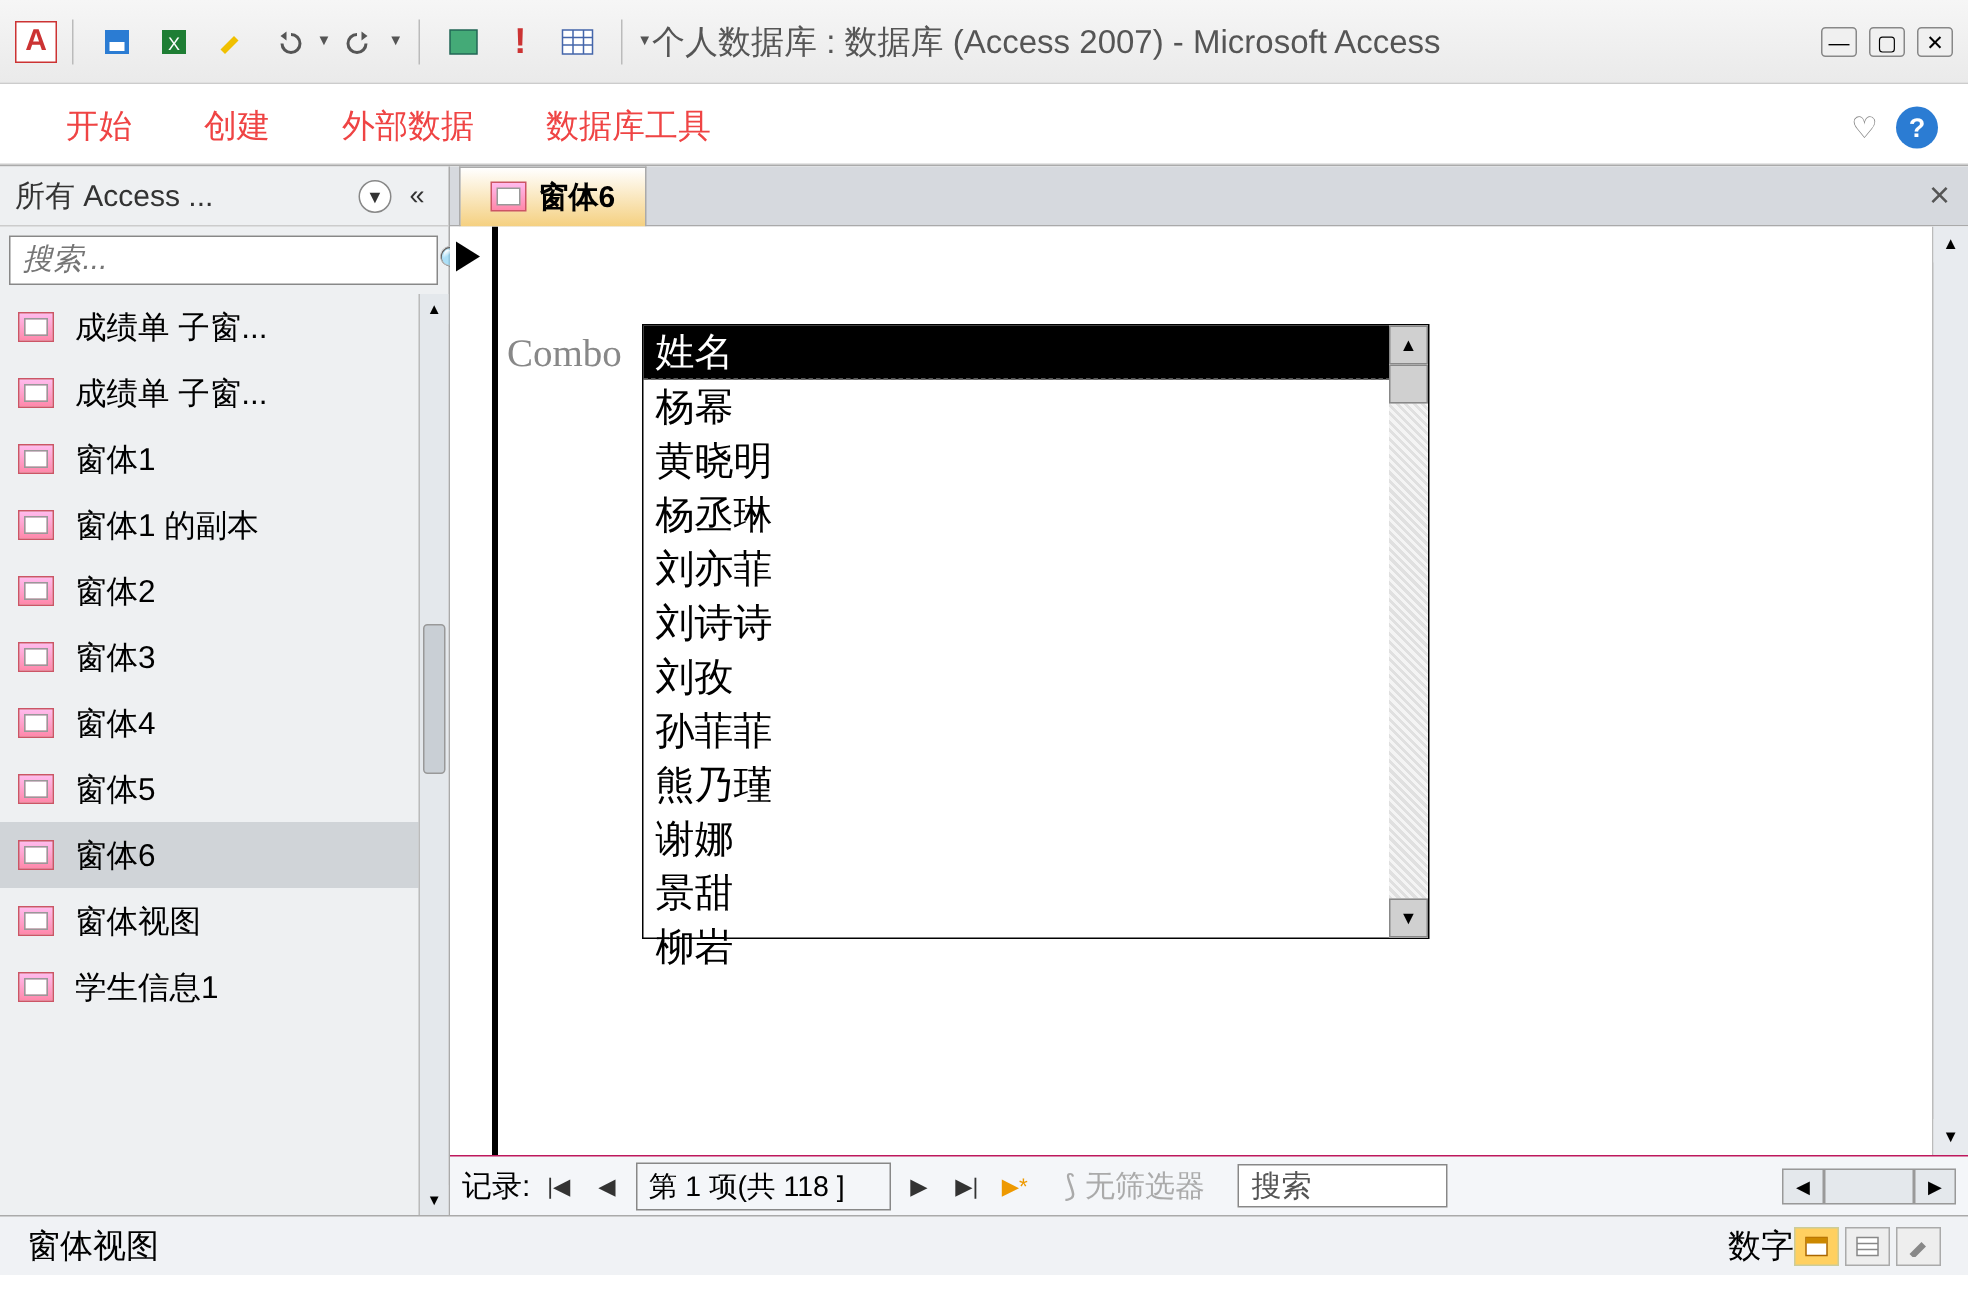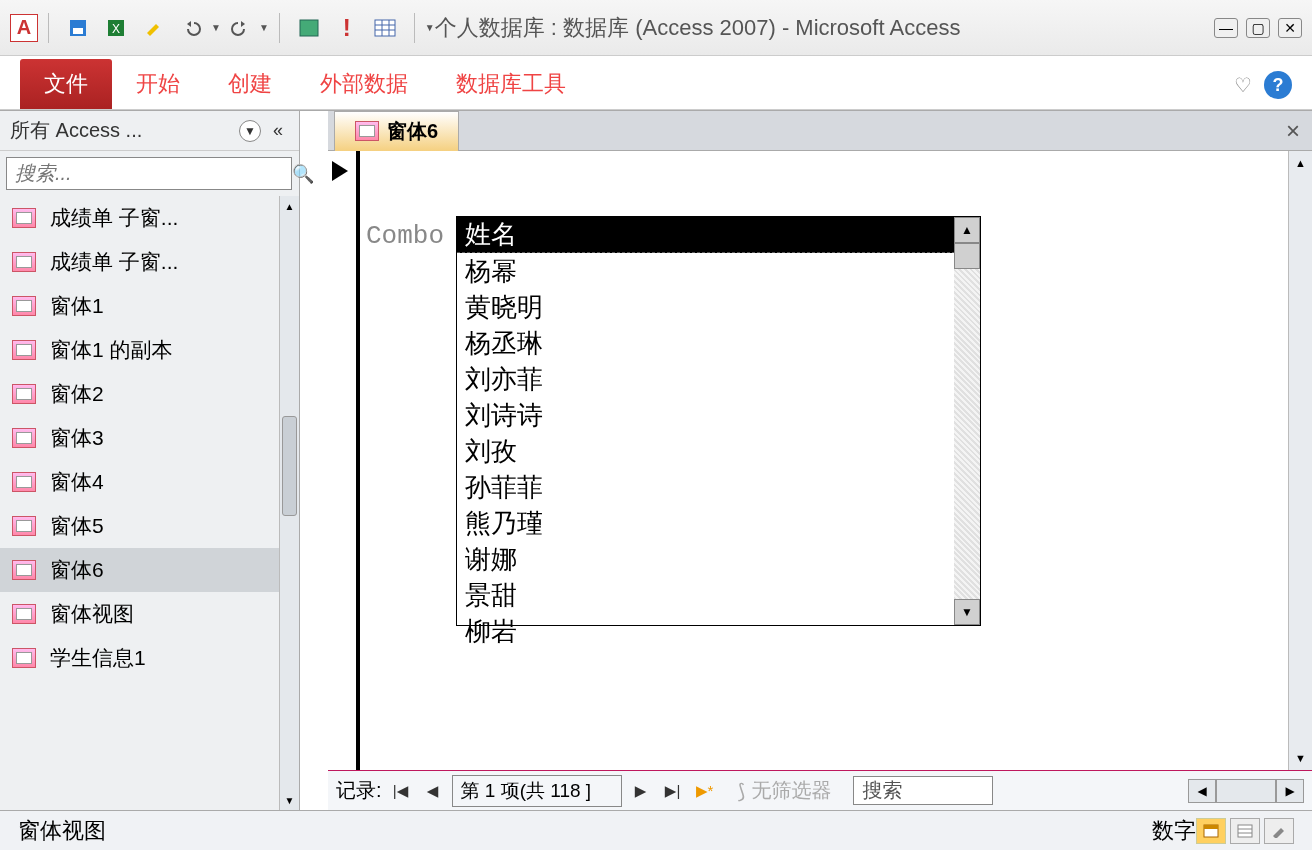--- a/index.html
+++ b/index.html
@@ -12,21 +12,21 @@
 .title-text { flex: 1; text-align: left; color: #555; font-size: 22px; white-space: nowrap; }
 .win-ctrl { display:flex; gap: 8px; }
 .win-btn { width: 24px; height: 20px; border: 1px solid #888; border-radius: 3px; display:flex; align-items:center; justify-content:center; font-size:14px; cursor:pointer; background:#f0f0f0; }
 
 .ribbon-tabs { height: 54px; display:flex; align-items:flex-end; padding: 0 20px; border-bottom: 1px solid #ccc; position:relative; }
 .ribbon-tab { padding: 10px 24px; font-size: 22px; color:#ef4444; cursor:pointer; }
 .ribbon-tab.file { background: linear-gradient(#c33,#a22); color:#fff; border-radius: 3px 3px 0 0; }
 .ribbon-tabs .right-icons { position:absolute; right:20px; bottom:10px; display:flex; gap:12px; align-items:center; }
 .help-icon { width:28px; height:28px; border-radius:50%; background:#2b7cd3; color:#fff; display:flex; align-items:center; justify-content:center; font-weight:bold; font-size:18px; }
 
-.content-row { display:flex; height: 700px; border-top:1px solid #aaa;gap:28px; }
+.content-row { display:flex; height: 700px; border-top:1px solid #aaa; }
 
 .nav-pane { width: 300px; border-right: 1px solid #aaa; background:#eef0f2; display:flex; flex-direction:column; }
 .nav-header { height: 40px; display:flex; align-items:center; padding: 0 10px; font-size:20px; color:#333; border-bottom:1px solid #ccc; }
 .nav-header .spacer { flex:1; }
 .nav-btn { width:22px; height:22px; border:1px solid #888; border-radius:50%; display:flex; align-items:center; justify-content:center; font-size:12px; margin-left:6px; cursor:pointer; background:#fff; }
 .search-row { padding: 6px; display:flex; }
 .search-box { flex:1; border:1px solid #888; padding:4px 8px; font-size:20px; font-style:italic; color:#555; }
 .search-icon-btn { width:30px; display:flex; align-items:center; justify-content:center; color:#2b7cd3; font-size:18px; }
 .nav-list { flex:1; overflow-y:auto; position:relative; }
 .nav-item { display:flex; align-items:center; padding: 8px 12px; font-size:21px; cursor:pointer; gap:14px; }
@@ -40,21 +40,21 @@
 
 .main-pane { flex:1; display:flex; flex-direction:column; background:#fff; }
 .tab-header { height:40px; background:#d6d9de; display:flex; align-items:center; padding:0 6px; border-bottom:1px solid #aaa; position:relative; }
 .doc-tab { background: linear-gradient(#fff,#f5d080); border:1px solid #aaa; border-bottom:none; padding: 6px 20px; font-size:20px; font-weight:bold; display:flex; align-items:center; gap:8px; }
 .tab-close { position:absolute; right:12px; font-size:24px; color:#555; cursor:pointer; }
 
 .form-area { flex:1; position:relative; background:#fff; overflow:hidden; }
 .record-selector { position:absolute; left:4px; top:10px; width:0; height:0; border-top:10px solid transparent; border-bottom:10px solid transparent; border-left:16px solid #000; }
 .form-rule { position:absolute; left:28px; top:0; bottom:40px; width:4px; background:#000; }
 
-.combo-label { position:absolute; left:38px; top:70px; font-size:26px; color:#888; font-family: Liberation Mono, monospace; }
+.combo-label { position:absolute; left:38px; top:70px; font-size:26px; color:#888; font-family: Liberation Serif, serif; }
 .combo-list { position:absolute; left:128px; top:65px; width:525px; height:410px; border:1px solid #000; background:#fff; }
 .combo-header { background:#000; color:#fff; font-size:26px; padding: 0 8px; border-bottom:1px dashed #555; }
 .combo-options { }
 .combo-opt { font-size:26px; padding: 0 8px; line-height:36px; }
 .combo-scroll { position:absolute; right:0; top:0; bottom:0; width:26px; background:#e8e8e8; }
 .combo-scroll .btn { width:26px; height:26px; background:#d0d0d0; border:1px solid #888; display:flex; align-items:center; justify-content:center; font-size:12px; position:absolute; }
 .combo-scroll .btn.up { top:0; } .combo-scroll .btn.down { bottom:0; }
 .combo-scroll .track { position:absolute; top:26px; bottom:26px; left:0; right:0; background: repeating-linear-gradient(45deg,#e0e0e0,#e0e0e0 2px,#f4f4f4 2px,#f4f4f4 4px); }
 .combo-scroll .thumb { position:absolute; top:26px; left:0; right:0; height:26px; background:#d0d0d0; border:1px solid #888; }
 
@@ -136,21 +136,20 @@
   <span style="font-size:10px;color:#555;">▼</span>
   <div class="title-text">个人数据库 : 数据库 (Access 2007)  -  Microsoft Access</div>
   <div class="win-ctrl">
     <div class="win-btn">—</div>
     <div class="win-btn">▢</div>
     <div class="win-btn">✕</div>
   </div>
 </div>
 
 <div class="ribbon-tabs">
-  <div class="ribbon-tab file">文件</div>
   <div class="ribbon-tab">开始</div>
   <div class="ribbon-tab">创建</div>
   <div class="ribbon-tab">外部数据</div>
   <div class="ribbon-tab">数据库工具</div>
   <div class="right-icons">
     <span style="color:#888;font-size:20px;cursor:pointer;">♡</span>
     <div class="help-icon">?</div>
   </div>
 </div>
 

